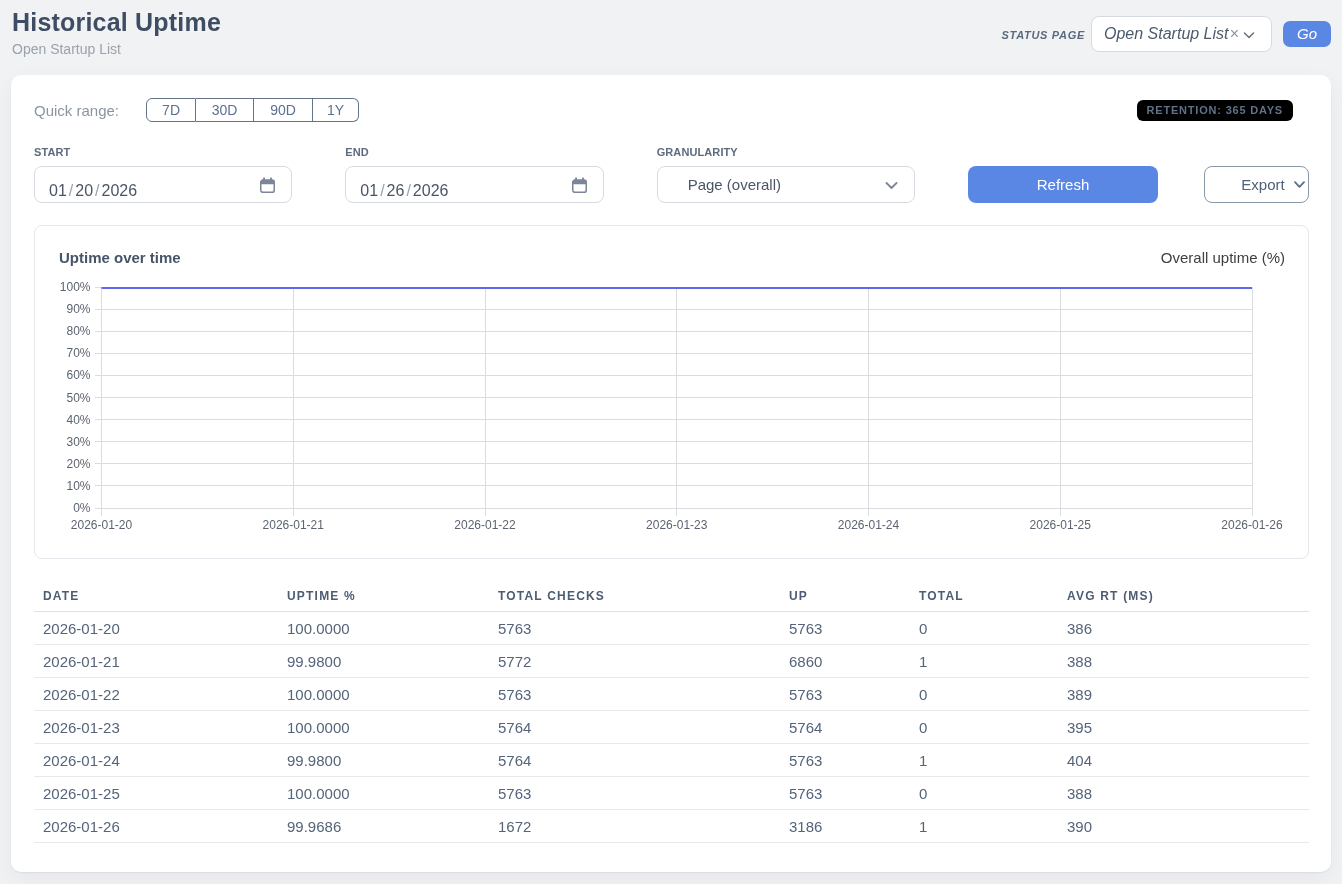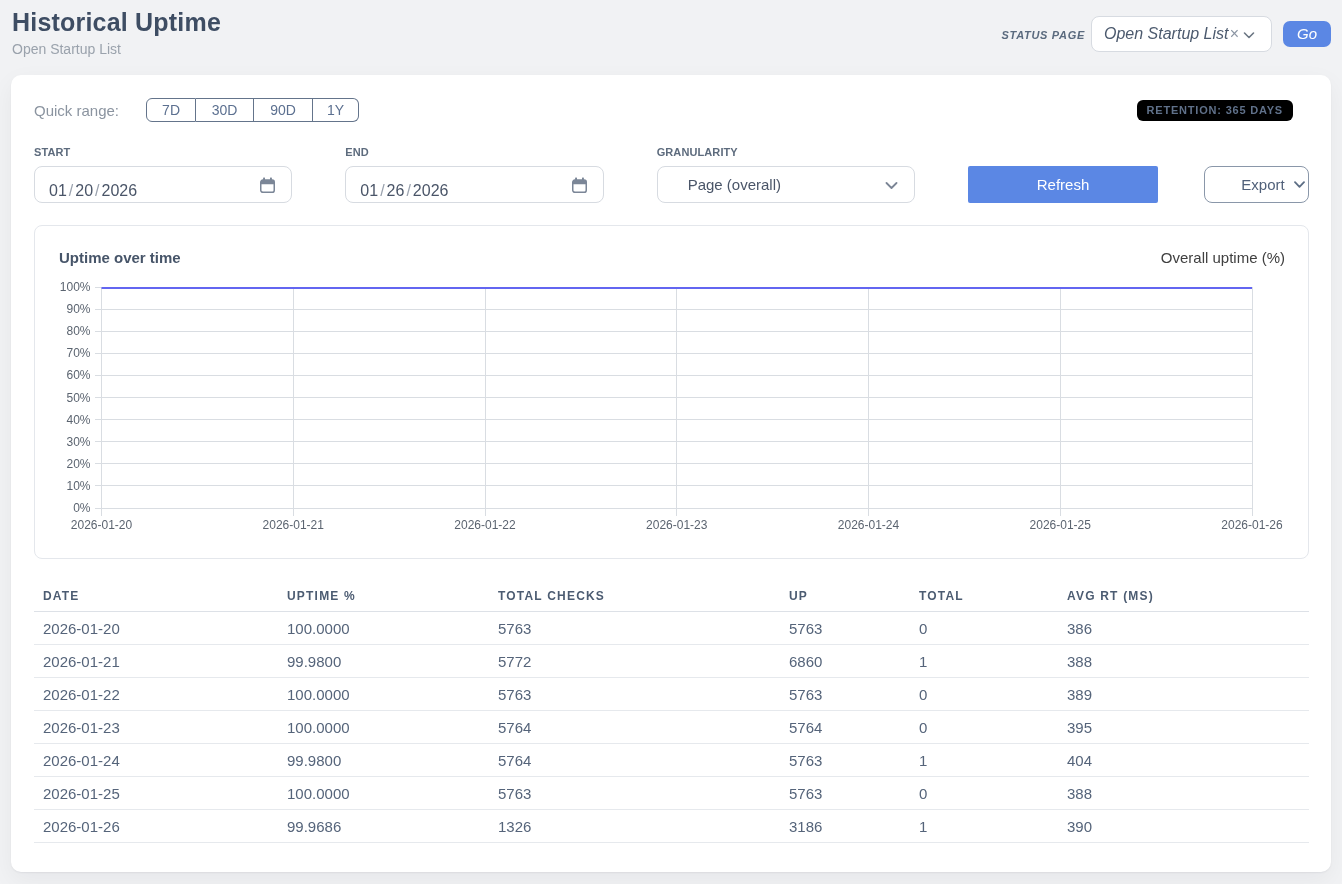--- a/index.html
+++ b/index.html
@@ -37,21 +37,21 @@
 .badge { margin-left:auto; margin-right:16px; height:21px; background:#000000; border-radius:6px; padding:0 10px; display:flex; align-items:center; font-size:11px; font-weight:700; letter-spacing:0.8px; color:#60718a; }
 
 .row2 { display:flex; margin-top:24px; align-items:flex-end;gap:36px; }
 .fgroup { flex:1; margin-right:17px; }
 .flabel { font-size:11px; font-weight:700; letter-spacing:0.1px; color:#5d6b7d; line-height:13px; margin-bottom:7px; }
 .dateinput { position:relative; width:100%; height:37px; border:1px solid #d7dbe1; border-radius:8px; background:#fff; display:flex; align-items:center; padding:12px 16px 0 14px; font-size:16px; color:#4a5568; }
 .dateinput .sl { margin:0 2px; color:#9aa2ae; }
 .dateinput svg { position:absolute; right:16px; top:10px; }
 .selbox { position:relative; width:100%; height:37px; border:1px solid #d7dbe1; border-radius:8px; background:#fff; display:flex; align-items:center; padding:0 30px; font-size:15px; color:#4a5568; }
 .selbox svg { position:absolute; right:16px; top:15px; }
-.refresh { width:190px; height:37px; background:#5b87e4; border-radius:2px; color:#fff; font-size:15px; display:flex; align-items:center; justify-content:center; margin-right:10px; }
+.refresh { width:190px; height:37px; background:#5b87e4; border-radius:8px; color:#fff; font-size:15px; display:flex; align-items:center; justify-content:center; margin-right:10px; }
 .export { width:105px; height:37px; background:#fff; border:1px solid #8a97a9; border-radius:8px; color:#51617a; font-size:15px; display:flex; align-items:center; justify-content:center;padding-left:33px; }
 .export svg { margin-left:9px; }
 
 .chartcard { margin-top:22px; height:334px; border:1px solid #e4e7ec; border-radius:8px; padding:21px 23px 0 24px; }
 .chead { line-height:22px; }
 .chead { display:flex; justify-content:space-between; align-items:baseline; }
 .ctitle { font-size:15px; font-weight:700; color:#475569; }
 .clegend { font-size:15px; color:#404040; }
 
 table { width:100%; border-collapse:collapse; table-layout:fixed; margin-top:20px; }
@@ -250,21 +250,21 @@
             <td>2026-01-25</td>
             <td>100.0000</td>
             <td>5763</td>
             <td>5763</td>
             <td>0</td>
             <td>388</td>
           </tr>
         <tr>
             <td>2026-01-26</td>
             <td>99.9686</td>
-            <td>1326</td>
+            <td>1672</td>
             <td>3186</td>
             <td>1</td>
             <td>390</td>
           </tr>
       </tbody>
     </table>
   </div>
 </div>
 
 </body></html>

